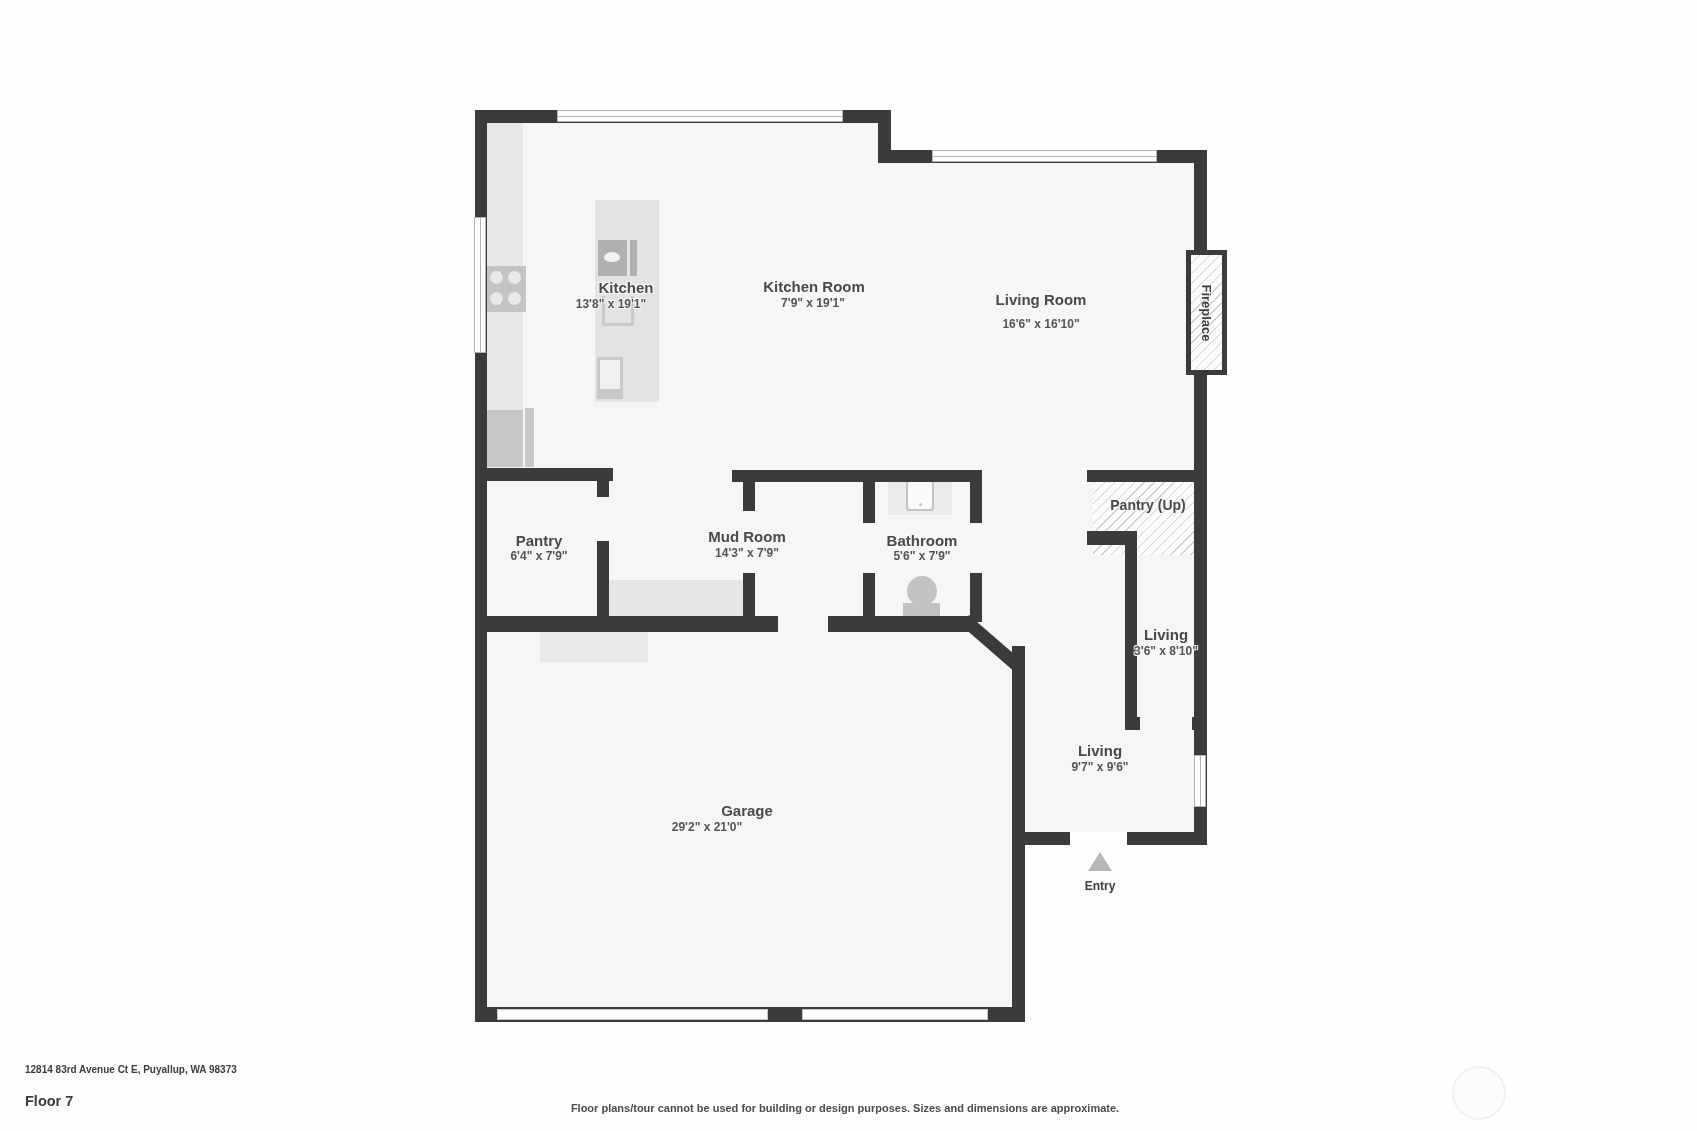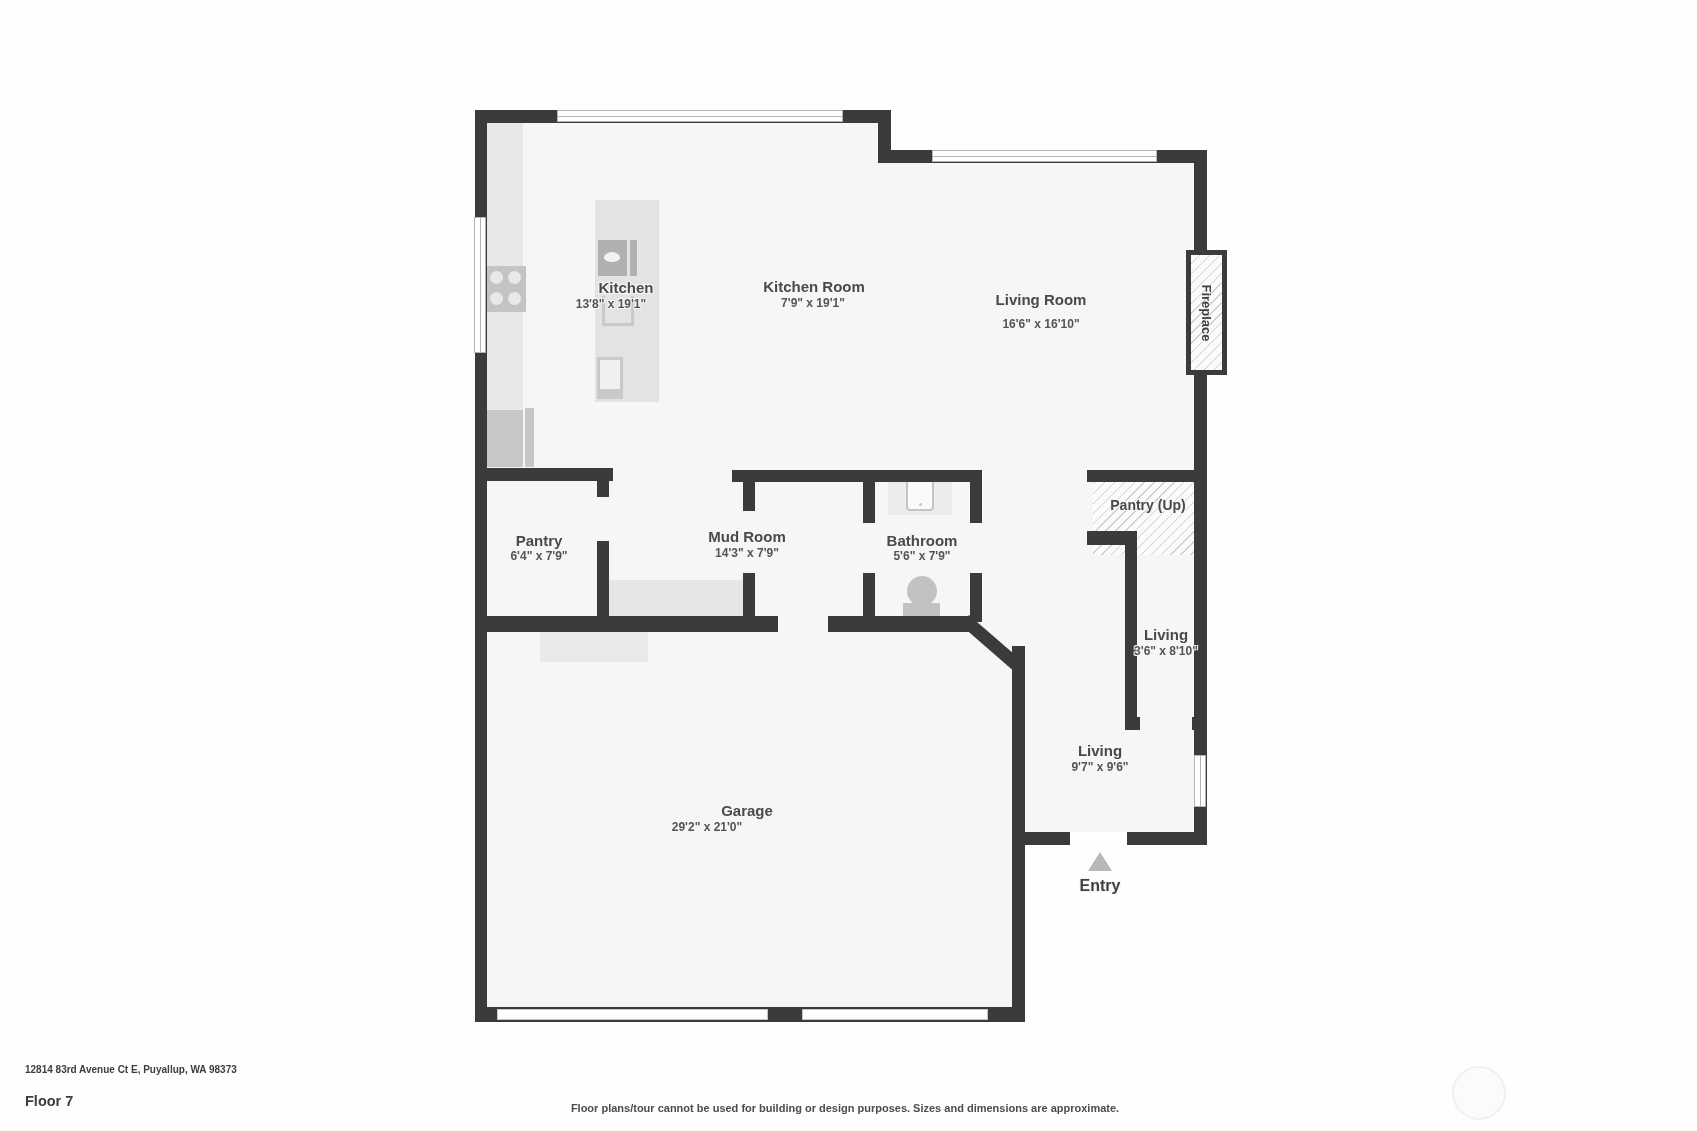--- a/index.html
+++ b/index.html
@@ -124,21 +124,21 @@
   <div class="rdims" style="left:922px;top:556px;">5'6" x 7'9"</div>
   <div class="rname" style="left:1148px;top:505px;font-size:14px;">Pantry (Up)</div>
   <div class="rname" style="left:1166px;top:634px;">Living</div>
   <div class="rdims" style="left:1166px;top:651px;">3'6" x 8'10"</div>
   <div class="rname" style="left:1100px;top:750px;">Living</div>
   <div class="rdims" style="left:1100px;top:767px;">9'7" x 9'6"</div>
   <div class="rname" style="left:747px;top:810px;">Garage</div>
   <div class="rdims" style="left:707px;top:827px;">29'2" x 21'0"</div>
 
   <div style="left:1088px;top:852px;width:0;height:0;border-left:12px solid transparent;border-right:12px solid transparent;border-bottom:19px solid #b8b8b8;"></div>
-  <div class="rname" style="left:1100px;top:886px;font-size:16px;color:#3f3f3f;">Entry</div>
+  <div class="rname" style="left:1100px;top:886px;font-size:12px;color:#3f3f3f;">Entry</div>
 
   <div class="footer-text" style="left:25px;top:1064px;font-size:10px;">12814 83rd Avenue Ct E, Puyallup, WA 98373</div>
   <div class="footer-text" style="left:25px;top:1093px;font-size:14.5px;">Floor 7</div>
   <div class="footer-text" style="left:845px;top:1102px;transform:translateX(-50%);font-size:11px;color:#4c4c4c;">Floor plans/tour cannot be used for building or design purposes. Sizes and dimensions are approximate.</div>
 
   <div style="left:1452px;top:1066px;width:54px;height:54px;border-radius:50%;border:2px solid #f0f0f0;background:#fbfbfb;"></div>
 
 </div>
 
 </body></html>

